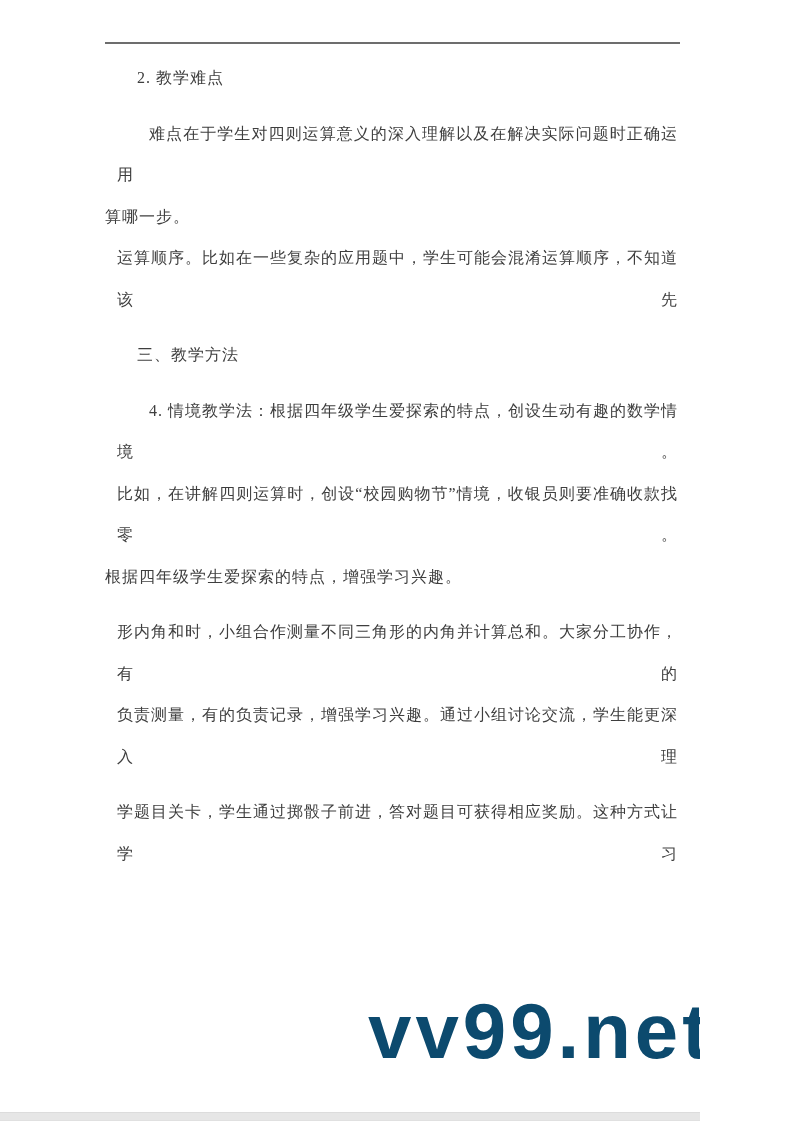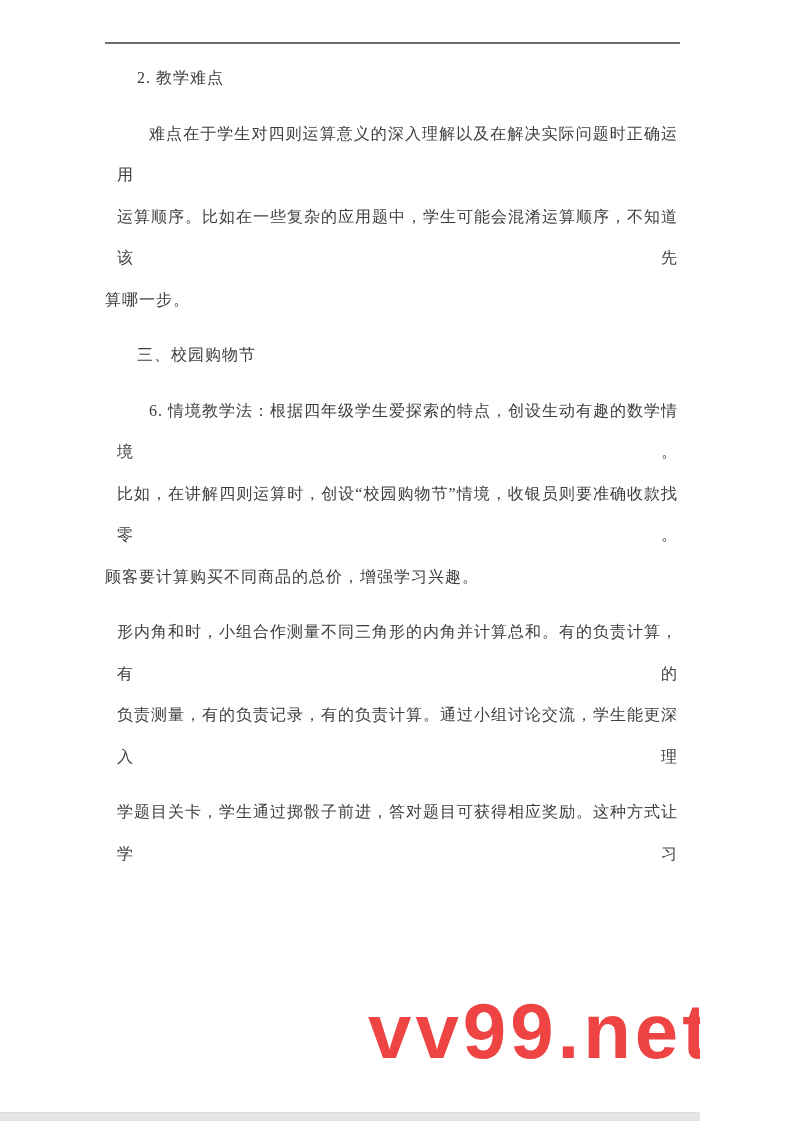--- a/index.html
+++ b/index.html
@@ -101,36 +101,36 @@
 
 <div class="viewport">
   <div class="doc-page">
     <div class="divider" style="background: rgb(109, 109, 109);"></div>
     <div class="content" id="doc-content" style="color: rgb(62, 62, 62);">
         <div class="para">
           <div class="line ind">2. 教学难点</div>
         </div>
         <div class="para">
           <div class="line ind fill">难点在于学生对四则运算意义的深入理解以及在解决实际问题时正确运用</div>
+          <div class="line">算哪一步。</div>
           <div class="line fill">运算顺序。比如在一些复杂的应用题中，学生可能会混淆运算顺序，不知道该先</div>
-          <div class="line">算哪一步。</div>
         </div>
         <div class="para">
-          <div class="line ind">三、校园购物节</div>
+          <div class="line ind">三、教学方法</div>
         </div>
         <div class="para">
-          <div class="line ind fill">6. 情境教学法：根据四年级学生爱探索的特点，创设生动有趣的数学情境。</div>
+          <div class="line ind fill">4. 情境教学法：根据四年级学生爱探索的特点，创设生动有趣的数学情境。</div>
           <div class="line fill">比如，在讲解四则运算时，创设“校园购物节”情境，收银员则要准确收款找零。</div>
-          <div class="line">顾客要计算购买不同商品的总价，增强学习兴趣。</div>
+          <div class="line">根据四年级学生爱探索的特点，增强学习兴趣。</div>
         </div>
         <div class="para">
-          <div class="line fill">形内角和时，小组合作测量不同三角形的内角并计算总和。有的负责计算，有的</div>
-          <div class="line fill">负责测量，有的负责记录，有的负责计算。通过小组讨论交流，学生能更深入理</div>
+          <div class="line fill">形内角和时，小组合作测量不同三角形的内角并计算总和。大家分工协作，有的</div>
+          <div class="line fill">负责测量，有的负责记录，增强学习兴趣。通过小组讨论交流，学生能更深入理</div>
         </div>
         <div class="para">
           <div class="line fill">学题目关卡，学生通过掷骰子前进，答对题目可获得相应奖励。这种方式让学习</div>
         </div>
       </div>
-    <div class="watermark" style="color: #ef4444;">vv99.net</div>
+    <div class="watermark" style="color: #0c4a6e;">vv99.net</div>
   </div>
   <div class="page-gap"></div>
   <div class="next-page"></div>
 </div>
 
 </body></html>

